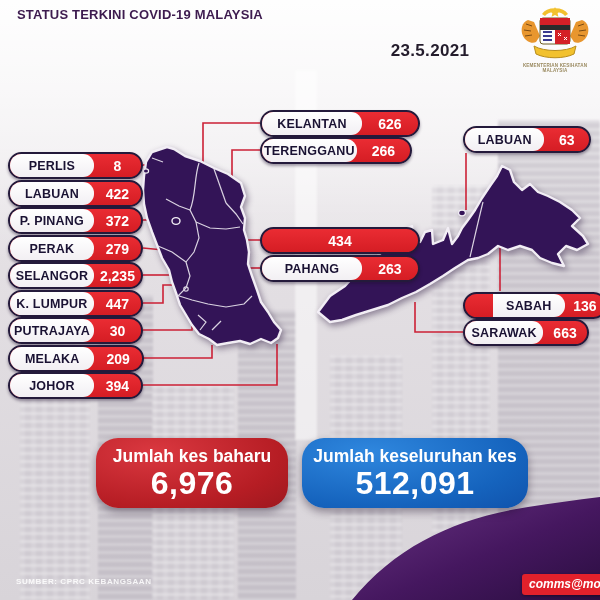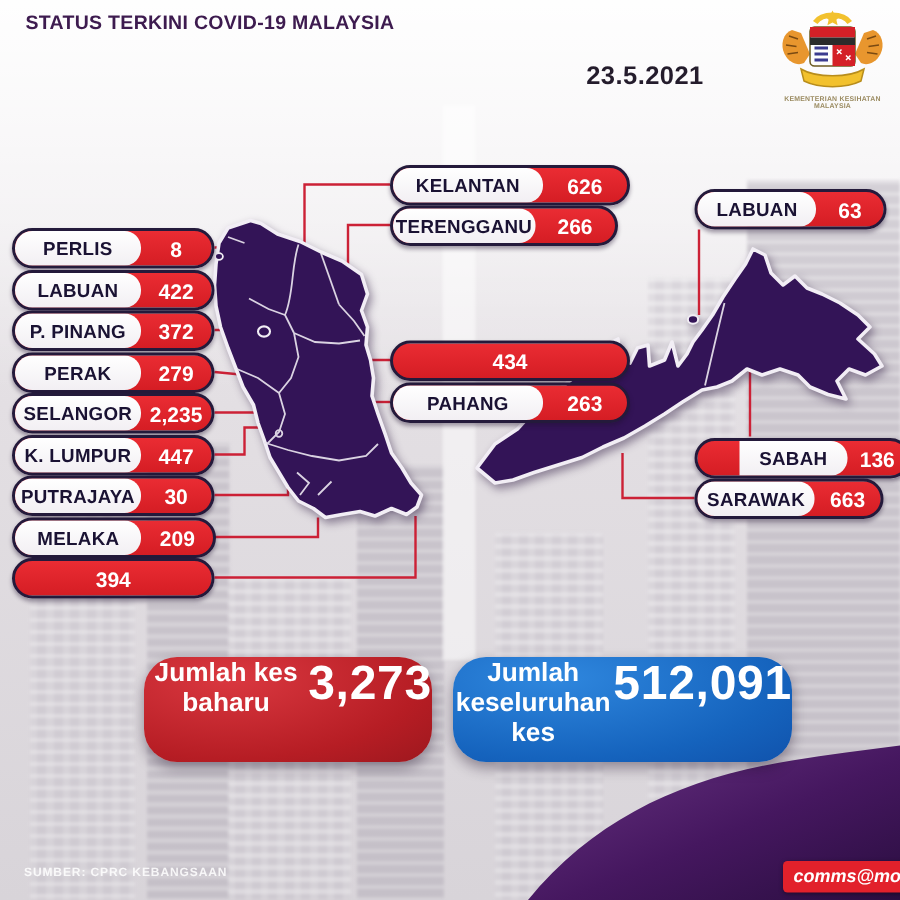--- a/index.html
+++ b/index.html
@@ -39,21 +39,21 @@
     display:flex;align-items:stretch;overflow:hidden;box-sizing:border-box;
     box-shadow:0 2px 3px rgba(30,15,45,.4);}
   .pill-name{flex:0 0 64%;background:linear-gradient(180deg,#ffffff 0%,#f2eff3 100%);
     border-radius:0 11px 11px 0;display:flex;align-items:center;justify-content:center;
     font-size:12.5px;font-weight:800;color:#1a1233;letter-spacing:.2px;text-align:center;}
   .pill-num{flex:1;display:flex;align-items:center;justify-content:center;
     font-size:14px;font-weight:800;color:#ffffff;}
 
   
   .total-box{position:absolute;height:70px;border-radius:22px;color:#fff;text-align:center;
-    box-shadow:0 4px 9px rgba(25,10,35,.4);display:flex;
+    box-shadow:0 4px 9px rgba(25,10,35,.4);display:flex;flex-direction:column;
     justify-content:center;gap:0;}
   .total-red{left:96px;top:438px;width:192px;
     background:radial-gradient(120% 140% at 30% 20%,#da3840 0%,#b61d24 55%,#8c141a 100%);}
   .total-blue{left:302px;top:438px;width:226px;
     background:radial-gradient(120% 140% at 30% 20%,#2f87de 0%,#1563bd 55%,#0d47a0 100%);}
   .total-label{font-size:17.5px;font-weight:800;line-height:20px;}
   .total-value{font-size:32px;font-weight:800;line-height:34px;letter-spacing:.5px;}
 
   
   .source{position:absolute;left:16px;top:577px;font-size:8px;font-weight:700;
@@ -203,20 +203,21 @@
       </div>
       <div class="pill z3" style="left: 8px; top: 317px; width: 135px;">
         <span class="pill-name">PUTRAJAYA</span>
         <span class="pill-num">30</span>
       </div>
       <div class="pill z3" style="left: 8px; top: 345px; width: 136px;">
         <span class="pill-name">MELAKA</span>
         <span class="pill-num">209</span>
       </div>
       <div class="pill z3" style="left: 8px; top: 372px; width: 135px;">
+        <span class="pill-name">JOHOR</span>
         <span class="pill-num">394</span>
       </div>
       <div class="pill z3" style="left: 260px; top: 110px; width: 160px;">
         <span class="pill-name">KELANTAN</span>
         <span class="pill-num">626</span>
       </div>
       <div class="pill z3" style="left: 260px; top: 137px; width: 152px;">
         <span class="pill-name">TERENGGANU</span>
         <span class="pill-num">266</span>
       </div>
@@ -236,21 +237,21 @@
         <span class="pill-num">136</span>
       </div>
       <div class="pill z3" style="left: 463px; top: 319px; width: 126px;">
         <span class="pill-name">SARAWAK</span>
         <span class="pill-num">663</span>
       </div>
     </div>
 
   <div class="total-box total-red z3">
     <div class="total-label">Jumlah kes baharu</div>
-    <div class="total-value">3,273</div>
+    <div class="total-value">6,976</div>
   </div>
   <div class="total-box total-blue z3">
     <div class="total-label">Jumlah keseluruhan kes</div>
     <div class="total-value">512,091</div>
   </div>
 
   <div class="source z5">SUMBER: CPRC KEBANGSAAN</div>
   <div class="badge z5">comms@moh</div>
 </div>
 

